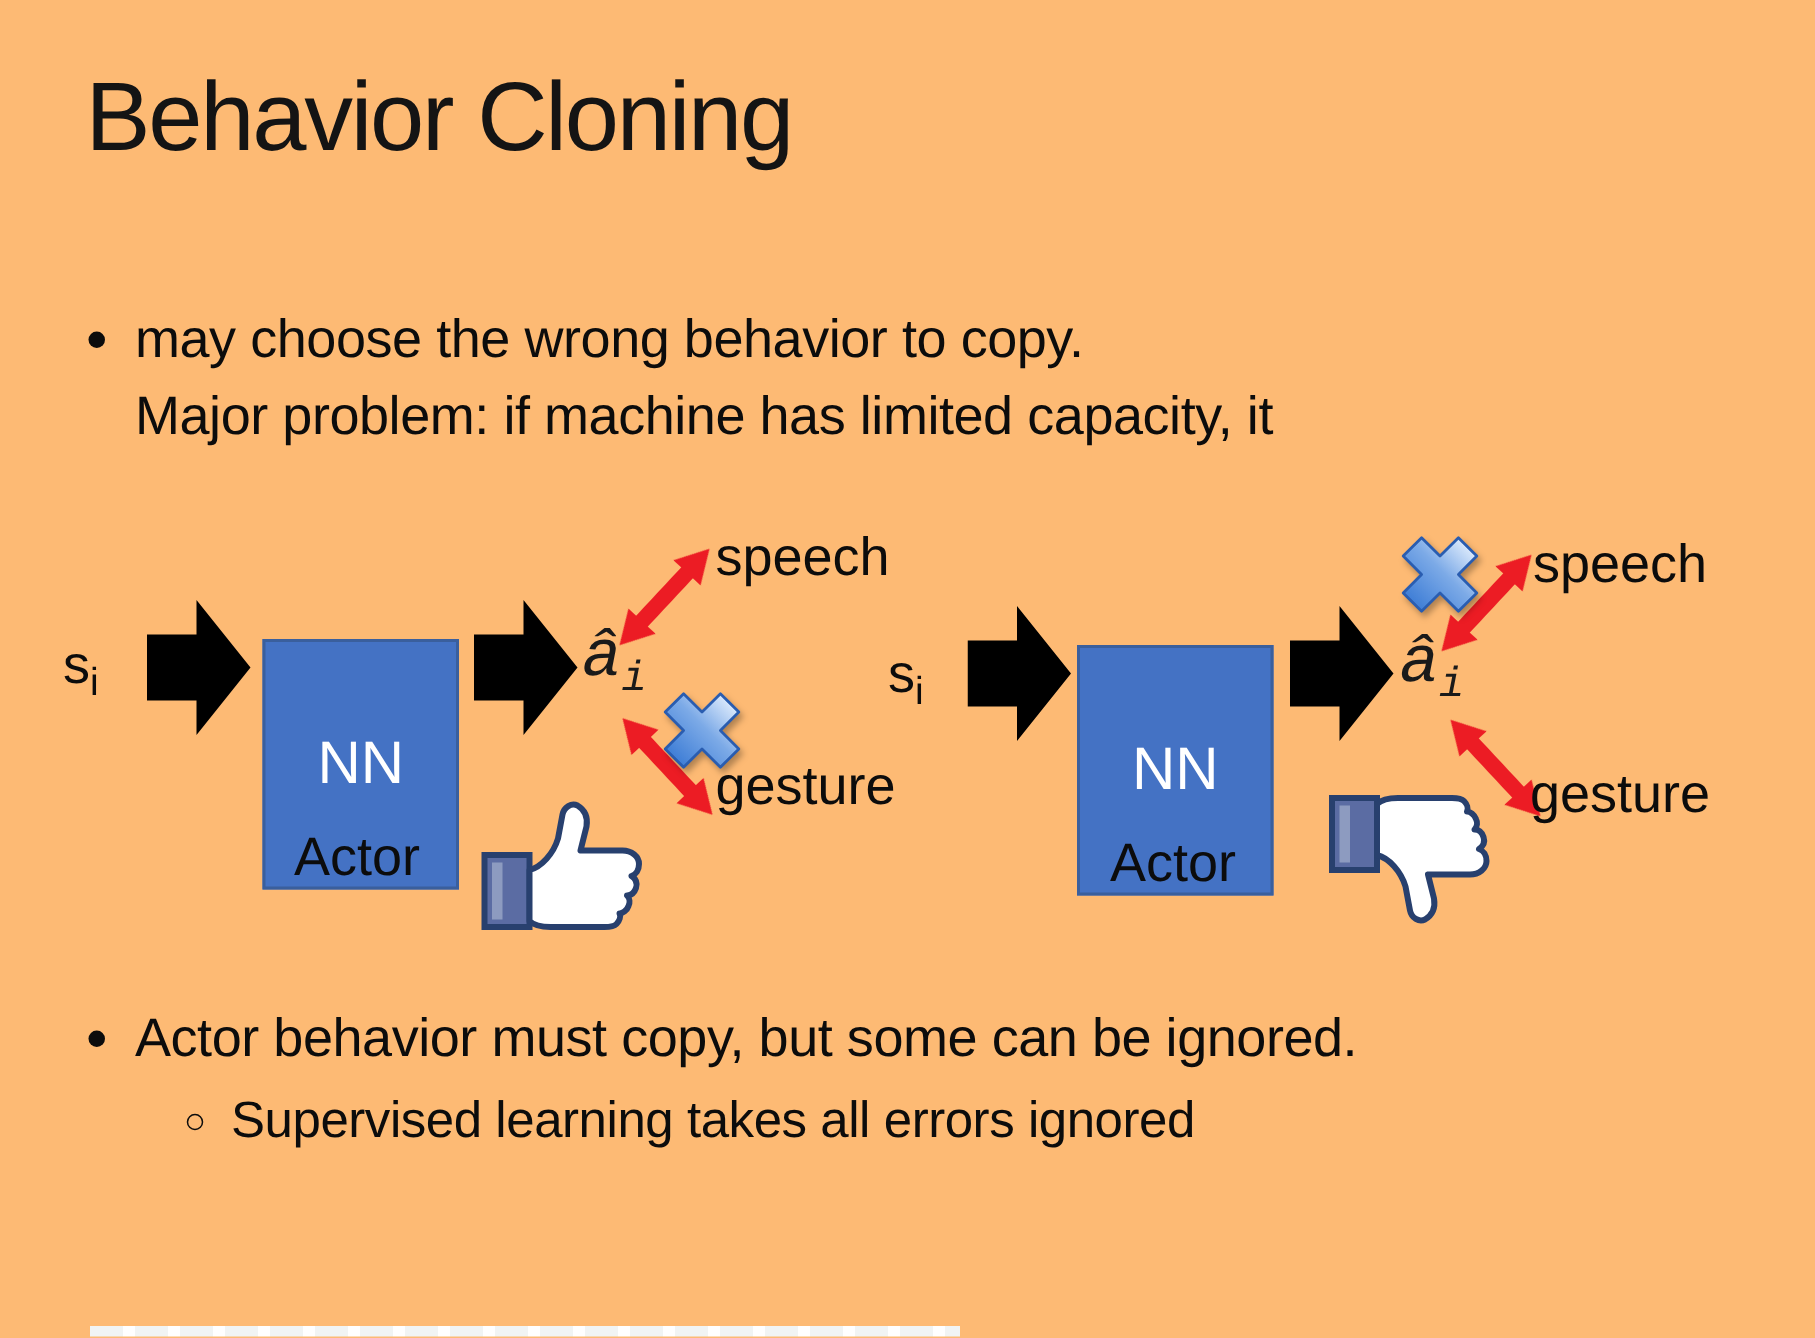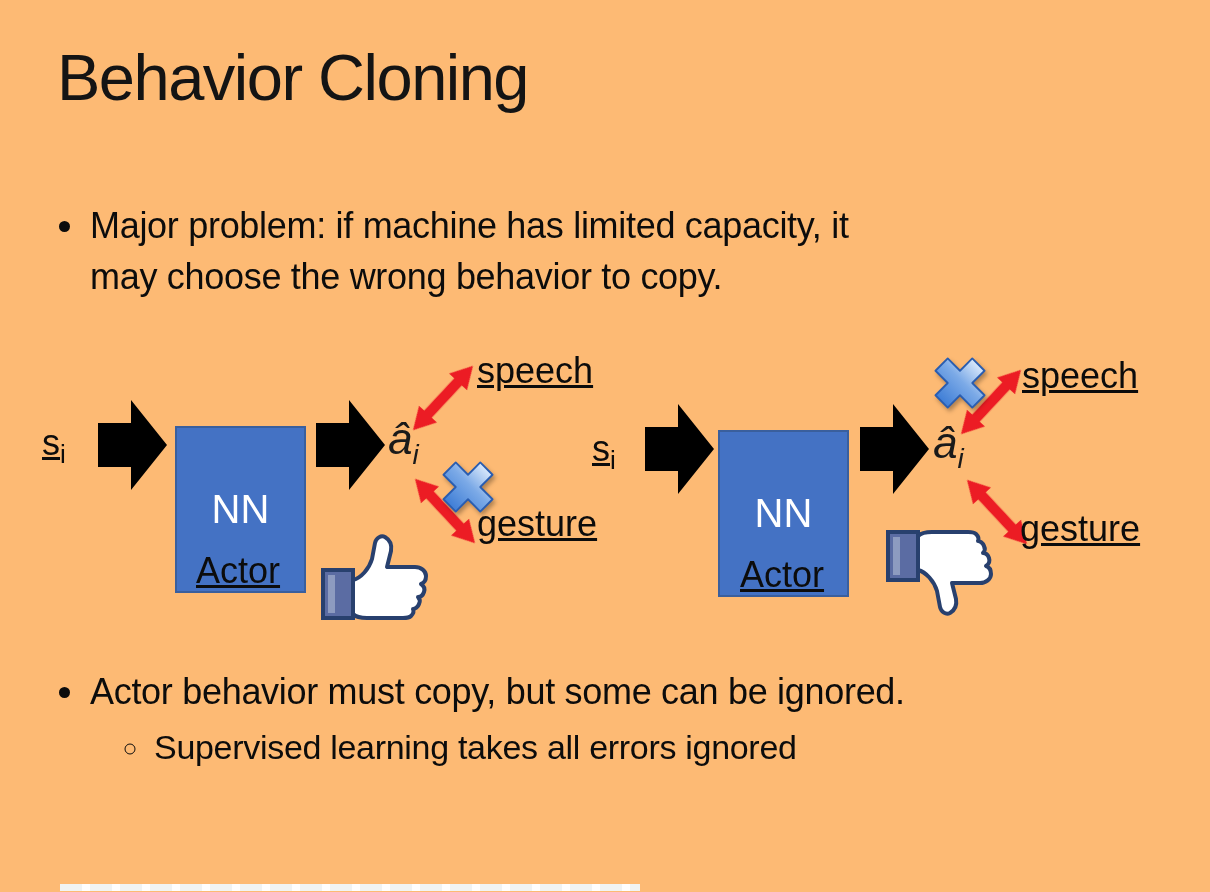--- a/index.html
+++ b/index.html
@@ -25,34 +25,34 @@
     line-height:1.42;
     letter-spacing:-0.3px;
     color:#0c0c0c;
   }
   ul.bullets li{margin:0;padding-left:2px;}
   ul.bullets ul{
     margin:6px 0 0 0;padding-left:62px;
     font-size:34px;
   }
   .diagram{position:absolute;width:605px;height:300px;}
-  .lbl{position:absolute;font-size:36px;color:#0c0c0c;white-space:nowrap;text-decoration:underline;}
+  .lbl{position:absolute;font-size:36px;color:#0c0c0c;white-space:nowrap;}
   .lbl sub{font-size:26px;}
   .nn-box{
     position:absolute;
     background:var(--nn-box-fill,#4472c4);
     border:2px solid var(--nn-box-border,#3a5f9d);
     display:flex;align-items:center;justify-content:center;
     color:#ffffff;font-size:40px;
     box-sizing:border-box;
     margin-top:48px;
   }
   .ahat{
     position:absolute;
-    font-family:Liberation Sans, sans-serif;
+    font-family:Liberation Mono, monospace;
     font-style:italic;
     font-size:44px;color:#1a1a1a;
     white-space:nowrap;
   }
   .ahat sub{font-size:28px;}
   .dblarrow{filter:drop-shadow(0 0 0 rgba(0,0,0,0));}
   .xmark{filter:drop-shadow(2px 3px 2px rgba(0,0,0,0.30));}
   .artifact{
     left:60px;top:884px;width:580px;height:7px;
     background:repeating-linear-gradient(90deg,#f1f4f4 0 22px,#ffffff 22px 30px);
@@ -60,22 +60,22 @@
 </style>
 </head>
 <body>
 
 <div class="slide">
 
   <div class="abs slide-title">Behavior Cloning</div>
 
   <ul class="bullets abs" style="left:52px;top:200px;width:1110px;">
     <li>
+      <div>may choose the wrong behavior to copy.</div>
       <div>Major problem: if machine has limited capacity, it</div>
-      <div>may choose the wrong behavior to copy.</div>
     </li>
   </ul>
 
   <div class="diagram" style="left:0;top:350px;">
     <div class="lbl" style="left:42px;top:72px;"><span>s</span><sub>i</sub></div>
 
     <svg class="abs" style="left:98px;top:48px;" width="70" height="94" viewBox="0 0 70 94">
       <path d="M0 25 H33 V2 L69 47 L33 92 V69 H0 Z" style="fill:var(--arrow-black,#000);"></path>
     </svg>
 

